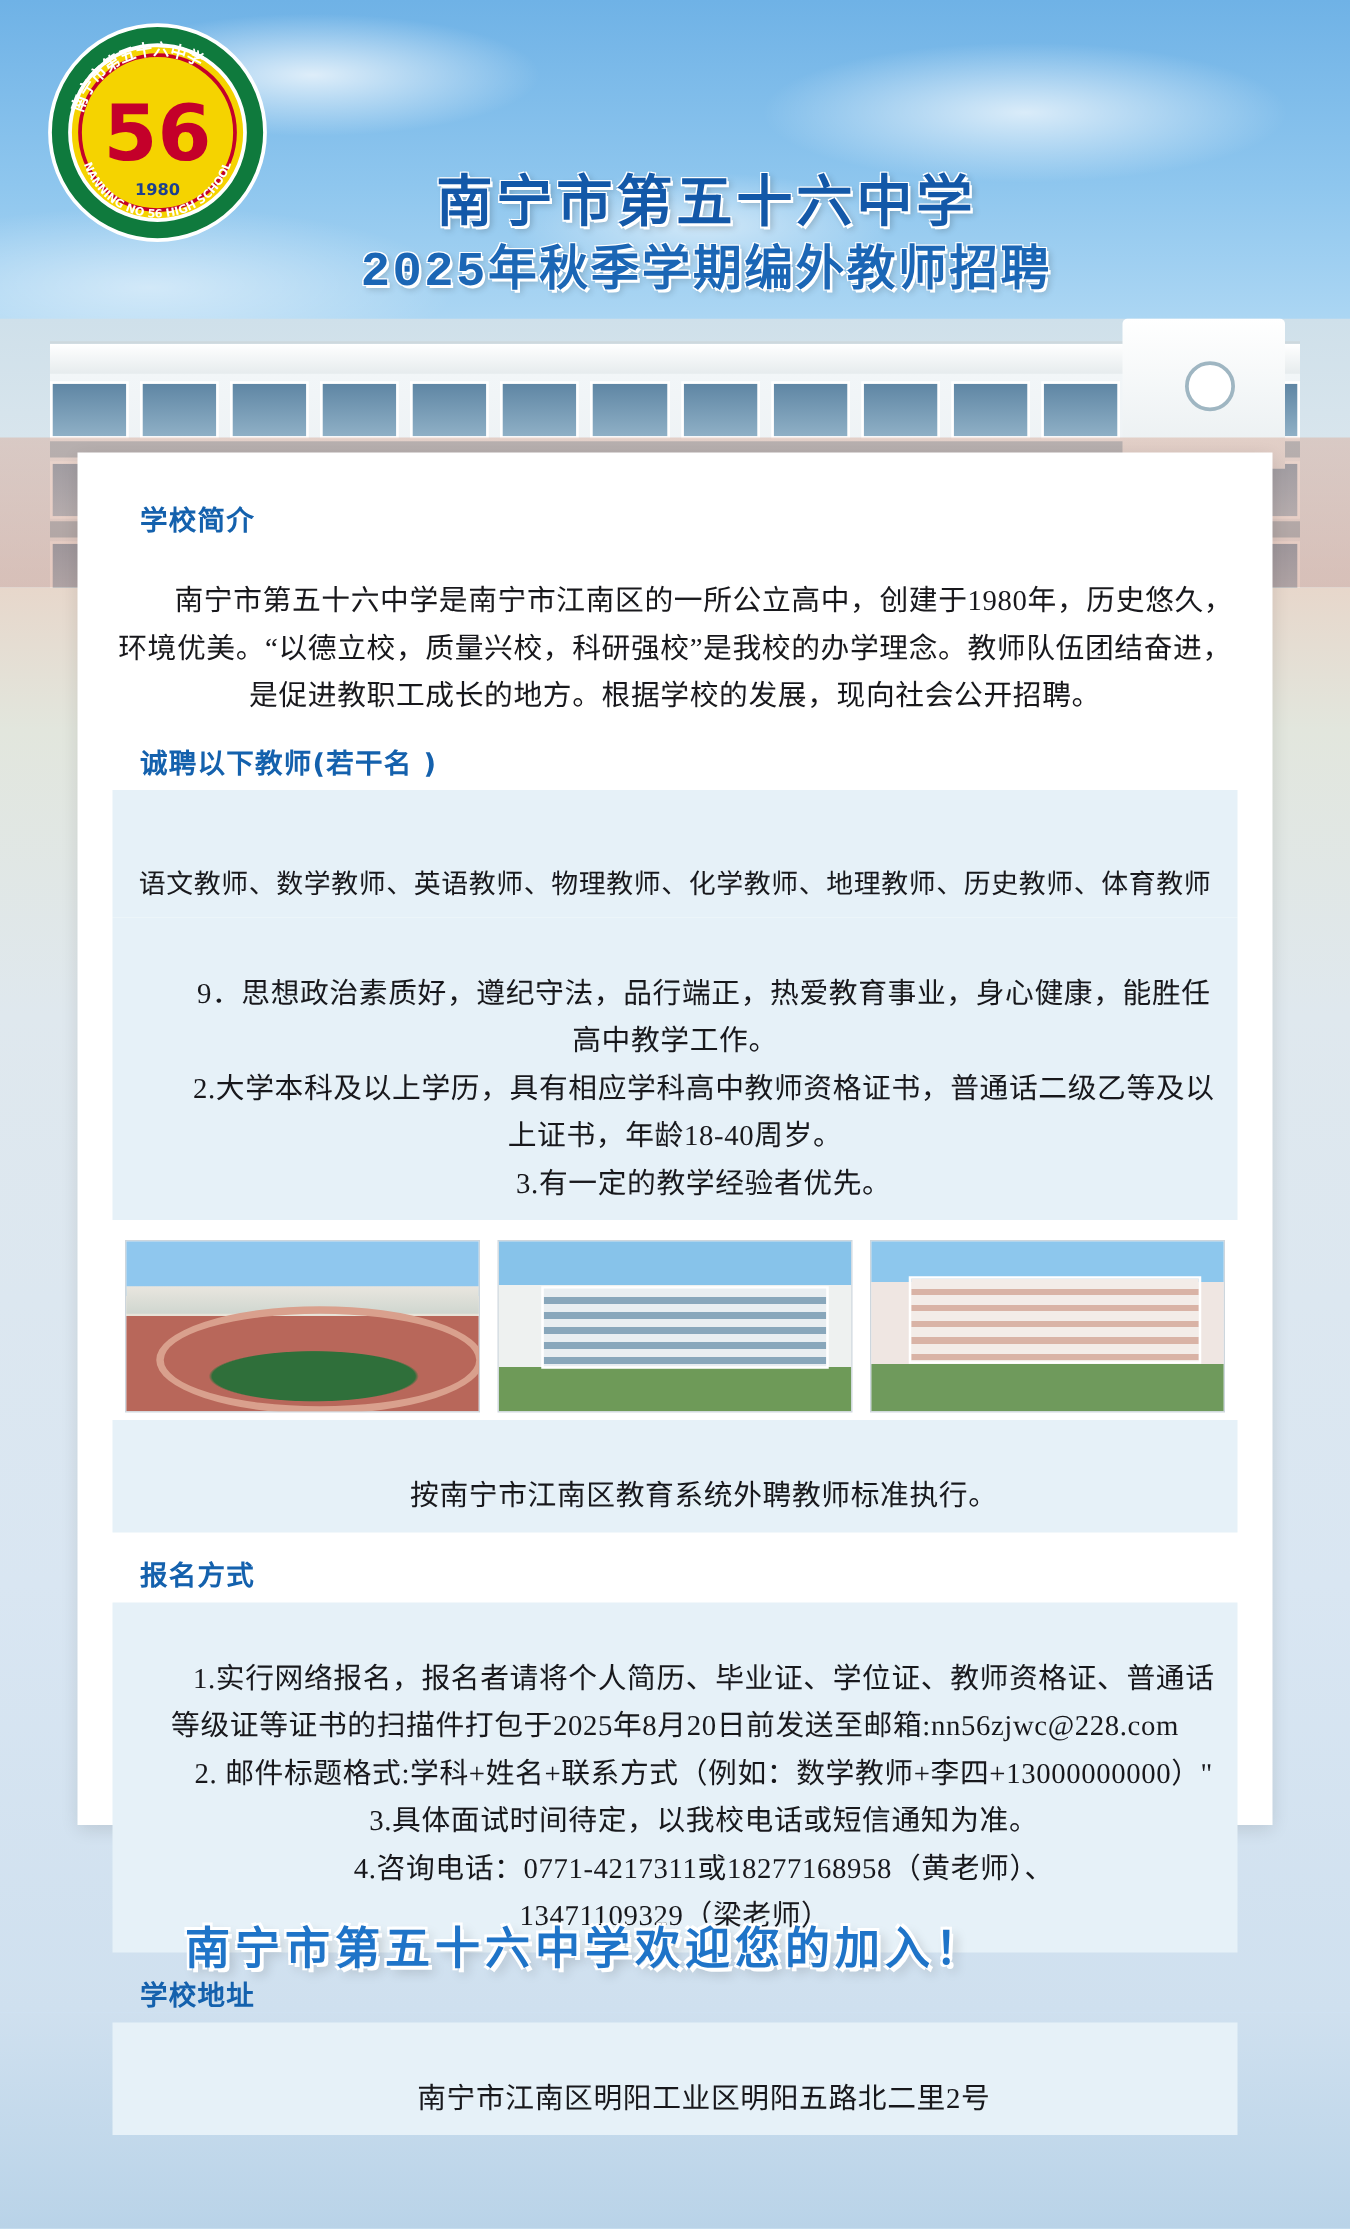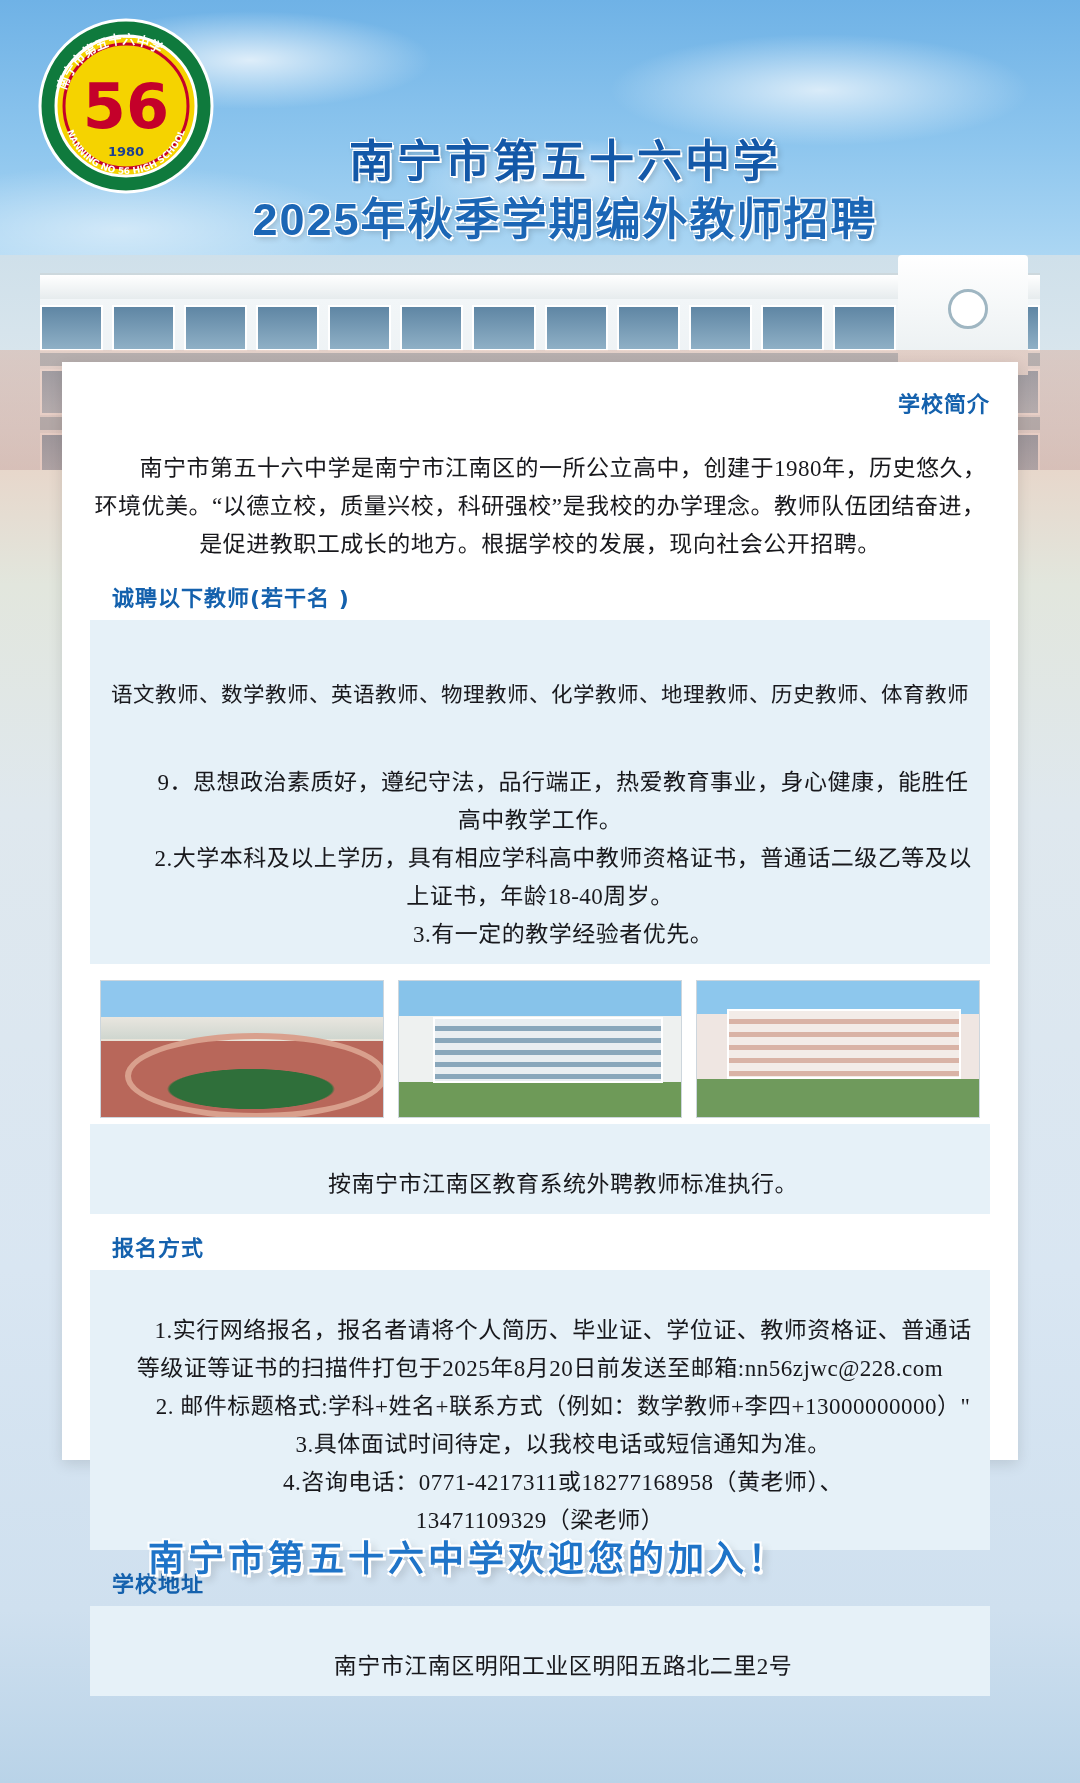--- a/index.html
+++ b/index.html
@@ -109,23 +109,23 @@
       2px 2px 0 #ffffff, -1px -1px 0 #ffffff,
       1px -1px 0 #ffffff, -1px 1px 0 #ffffff,
       3px 3px 6px rgba(0,0,0,0.22);
     text-align: center;
   }
   .title-sub {
     position: absolute;
     left: 195px; top: 183px;
     width: 740px;
     z-index: 6;
-    font-family: Liberation Sans, sans-serif;
+    font-family: Liberation Mono, monospace;
     font-weight: bold;
-    font-size: 45px;
+    font-size: 39px;
     letter-spacing: 2px;
     color: #1b66b5;
     text-shadow:
       2px 2px 0 #ffffff, -1px -1px 0 #ffffff,
       1px -1px 0 #ffffff, -1px 1px 0 #ffffff,
       3px 3px 6px rgba(0,0,0,0.20);
     text-align: center;
   }
 
   
@@ -143,21 +143,21 @@
   .inner { padding: 0 28px; }
 
   .sec-head {
     color: #1461ad;
     font-family: "DejaVu Sans", "Liberation Sans", sans-serif;
     font-weight: bold;
     font-size: 22px;
     letter-spacing: 1px;
     margin: 16px 0 8px 22px;
   }
-  .sec-head:first-of-type { margin-top: 6px; text-align: right; }
+  .sec-head:first-of-type { margin-top: 18px; }
 
   .para {
     font-size: 23px;
     line-height: 38px;
     color: #18181c;
     text-align: justify;
     letter-spacing: .5px;
     margin-top: 32px;
   }
   .para p { margin: 0; text-align: center; }

